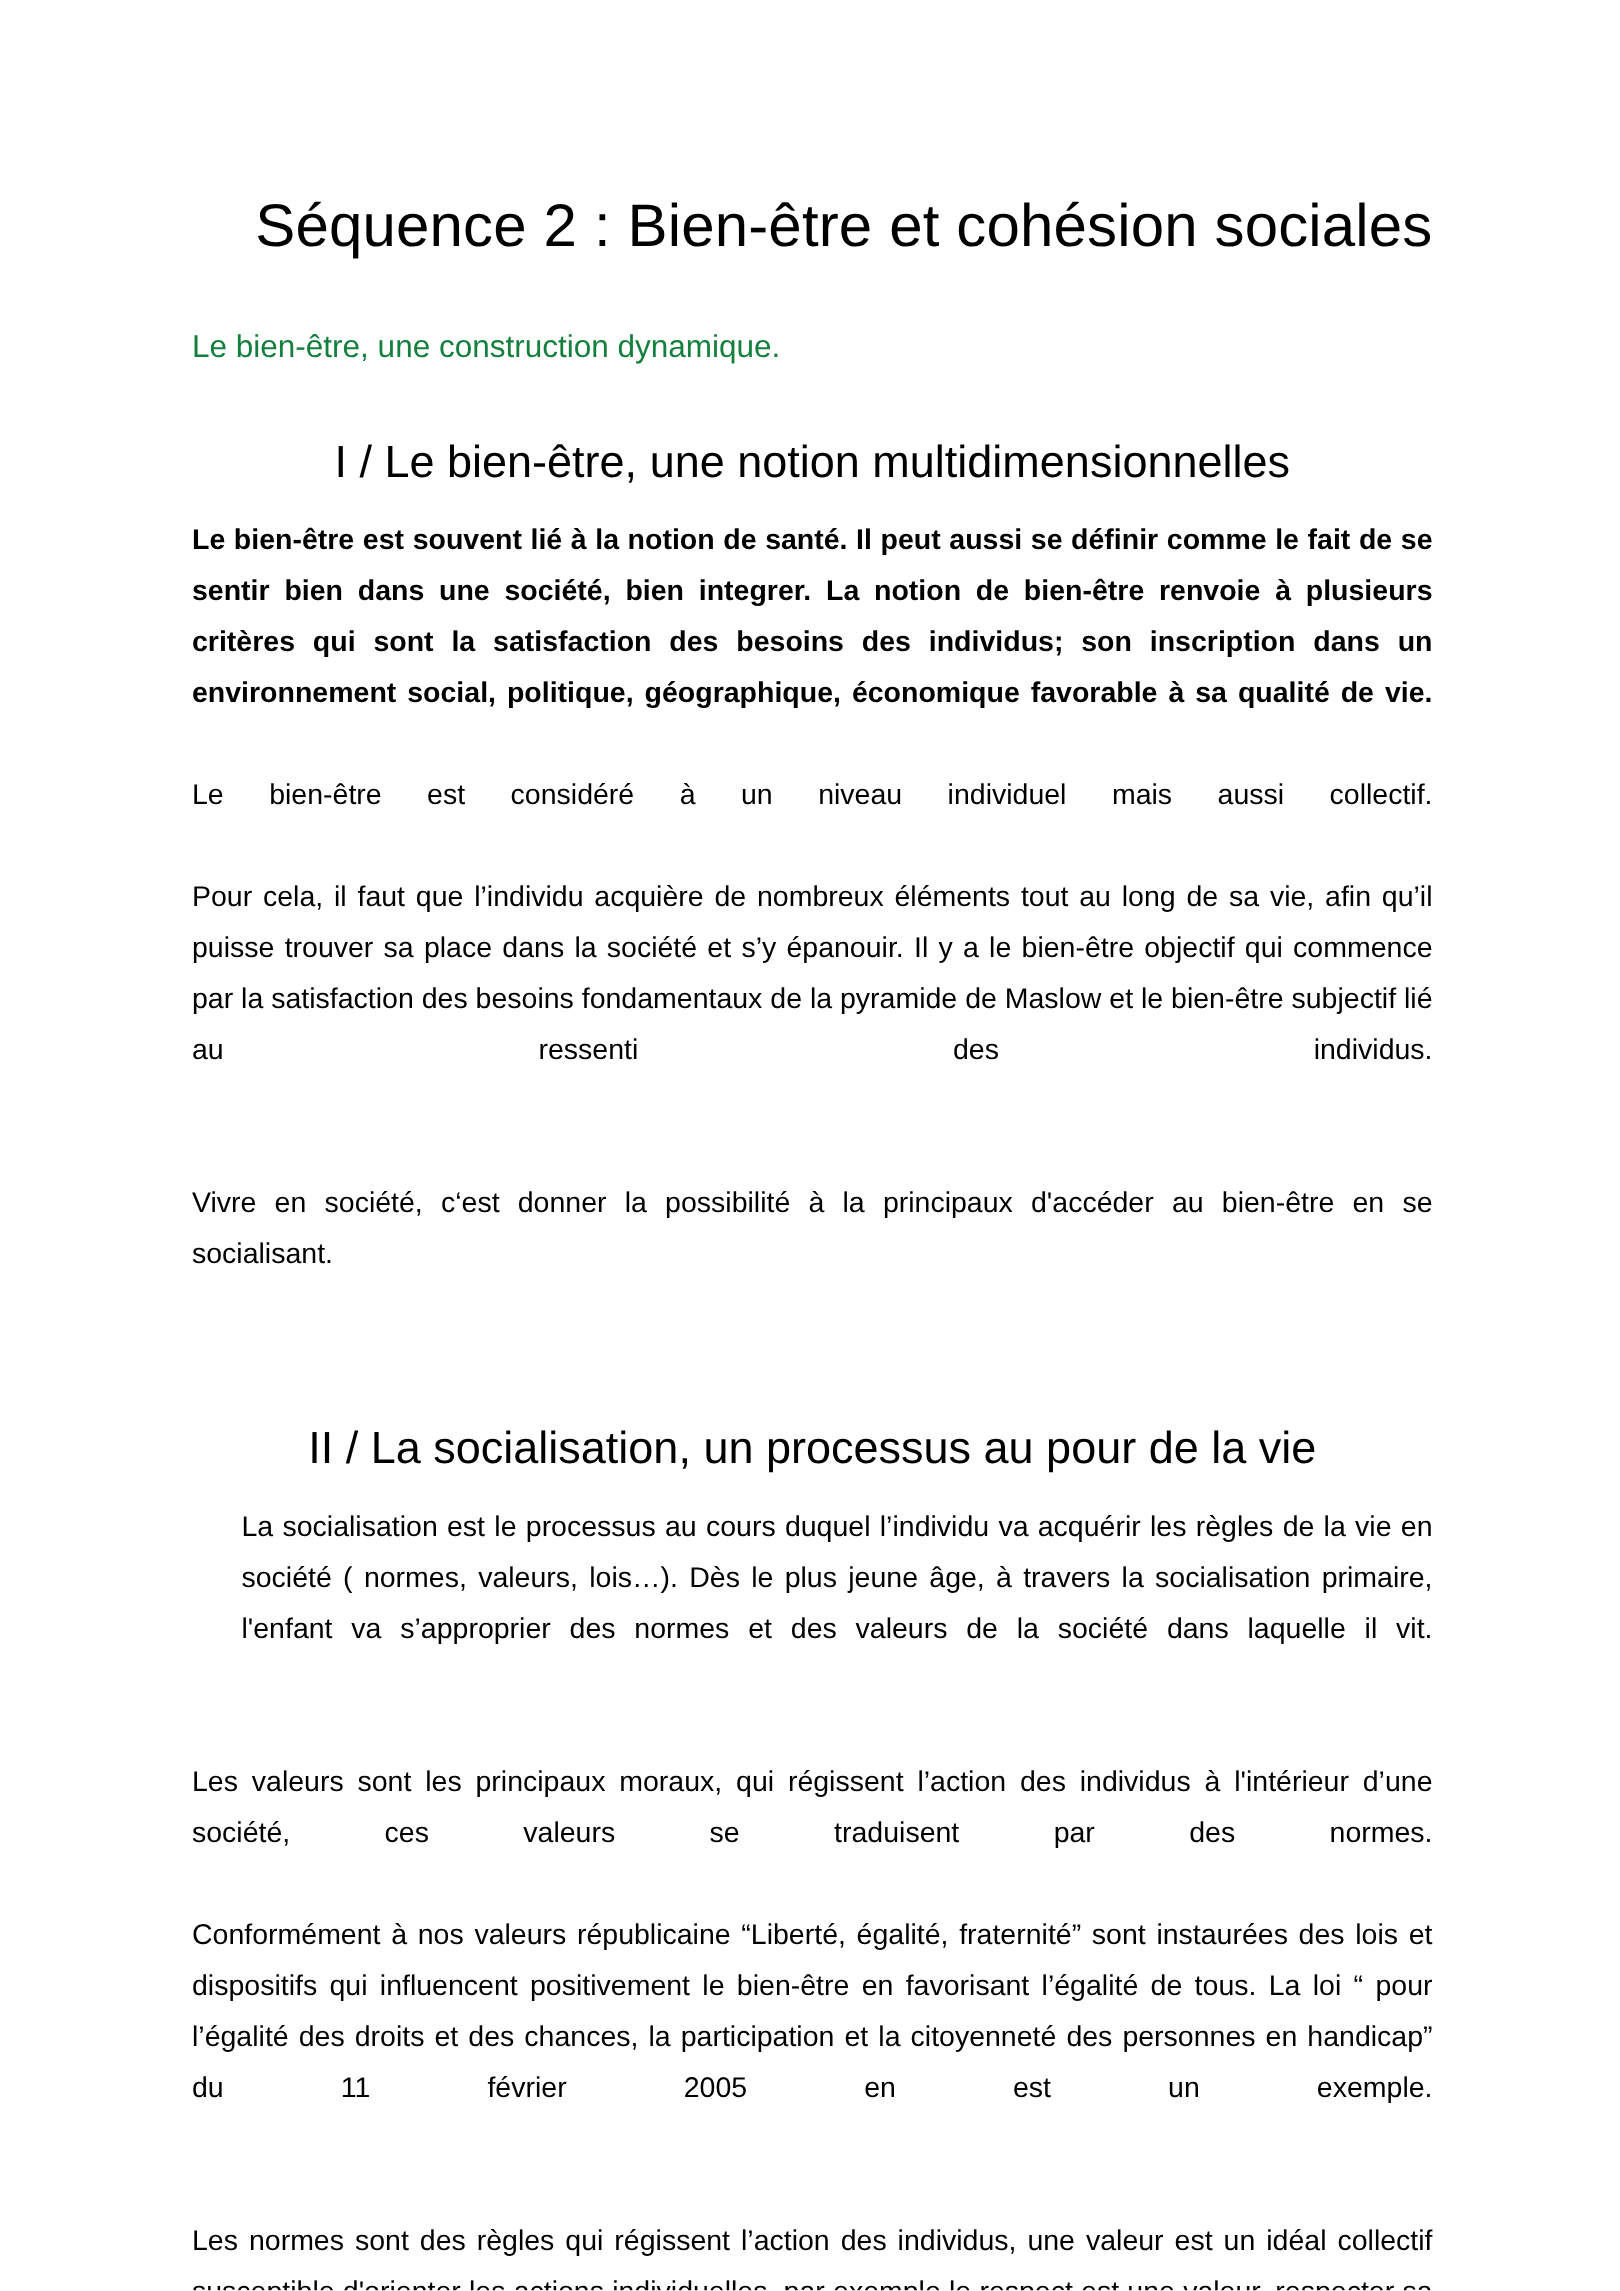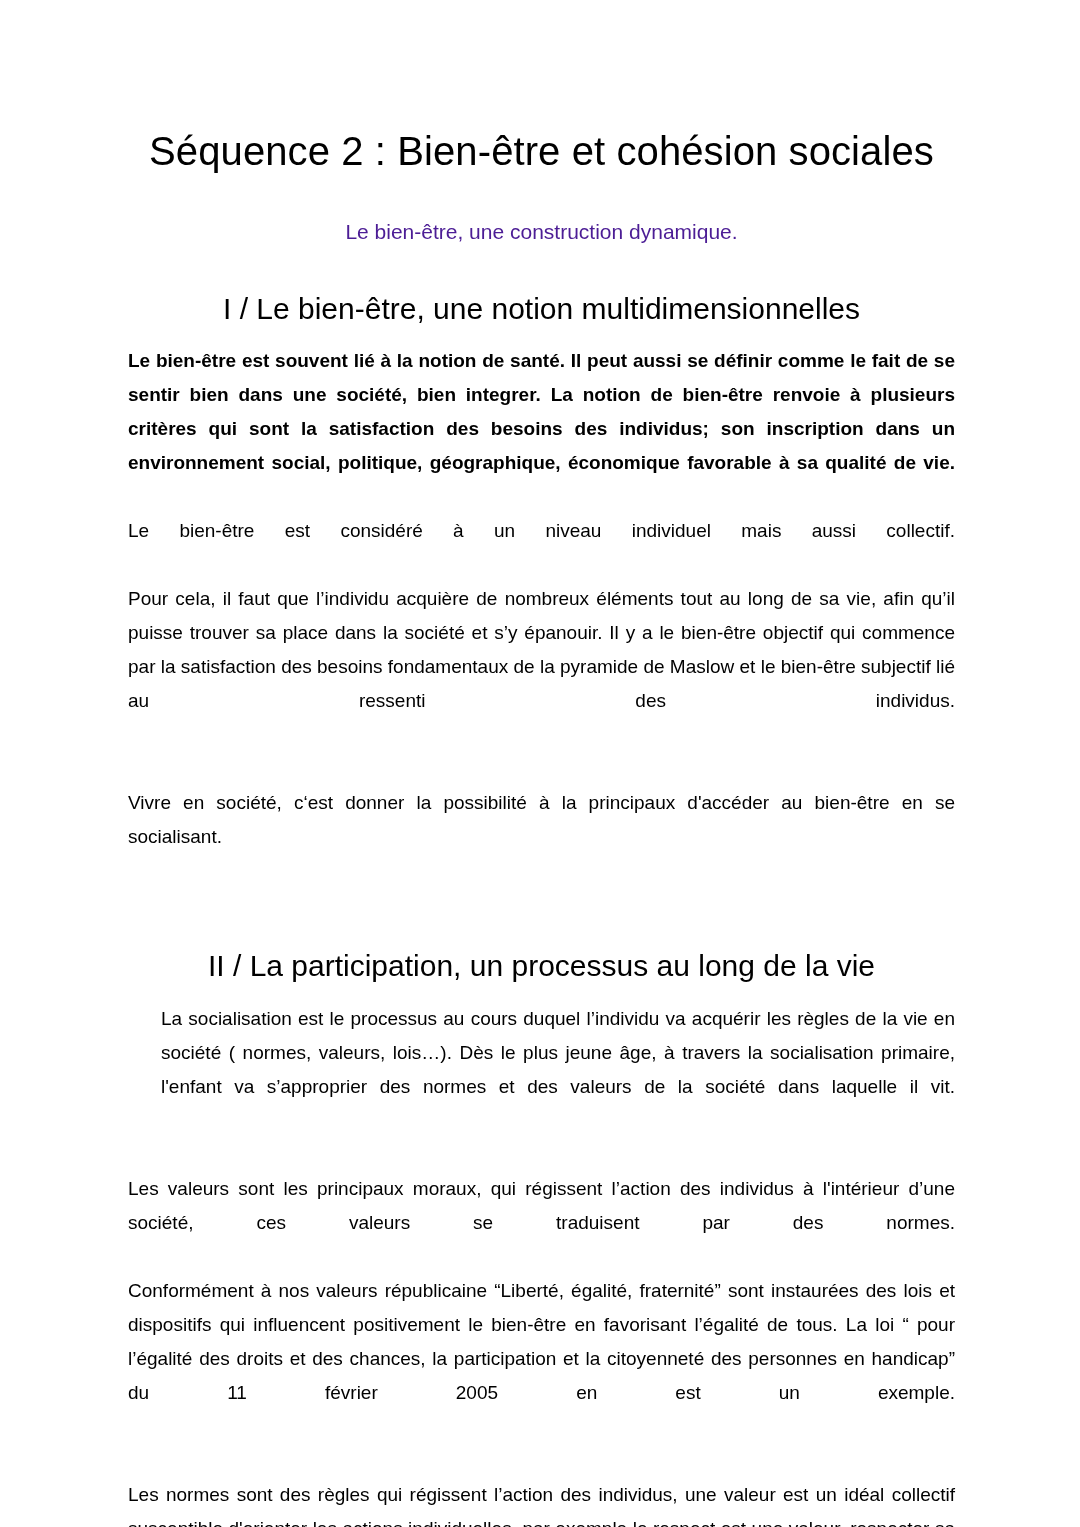--- a/index.html
+++ b/index.html
@@ -29,30 +29,30 @@
     width: 827px;
   }
   .doc-title {
     font-size: 40px;
     font-weight: 400;
     line-height: 1.25;
     letter-spacing: 0.1px;
     color: #000000;
     margin: 0;
     padding-top: 126px;
-    text-align: center;
+    text-align: right;
   }
   .doc-subtitle {
     font-size: 21px;
     font-weight: 400;
     line-height: 1.4;
-    color: #4c1d95;
+    color: #15803d;
     margin: 0;
     padding-top: 41px;
-    text-align: center;
+    text-align: left;
   }
   .section-heading {
     font-size: 30px;
     font-weight: 400;
     line-height: 1.3;
     color: #000000;
     margin: 0;
     text-align: center;
   }
   .section-heading.first {
@@ -102,21 +102,21 @@
     <p class="para just-start">Le bien-être est souvent lié à la notion de santé. Il peut aussi se définir comme le fait de se sentir bien dans une société, bien integrer. La notion de bien-être renvoie à plusieurs critères qui sont la satisfaction des besoins des individus; son inscription dans un environnement social, politique, géographique, économique favorable à sa qualité de vie.</p>
 
     <p class="para">Le bien-être est considéré à un niveau individuel mais aussi collectif.</p>
 
     <p class="para">Pour cela, il faut que l’individu acquière de nombreux éléments tout au long de sa vie, afin qu’il puisse trouver sa place dans la société et s’y épanouir. Il y a le bien-être objectif qui commence par la satisfaction des besoins fondamentaux de la pyramide de Maslow et le bien-être subjectif lié au ressenti des individus.</p>
 
     <div class="gap-line"></div>
 
     <p class="para">Vivre en société, c‘est donner la possibilité à la principaux d'accéder  au bien-être en se socialisant.</p>
 
-    <h2 class="section-heading second">II / La participation, un processus au long de la vie</h2>
+    <h2 class="section-heading second">II / La socialisation, un processus au pour de la vie</h2>
 
     <p class="para just-start-2">La socialisation est le processus au cours duquel l’individu va acquérir les règles de la vie en société ( normes, valeurs, lois…). Dès le plus jeune âge, à travers la socialisation primaire, l'enfant va s’approprier des normes et des valeurs de la société dans laquelle il vit.</p>
 
     <div class="gap-line"></div>
 
     <p class="para">Les valeurs sont les principaux moraux, qui régissent l’action des individus à l'intérieur d’une société, ces valeurs se traduisent par des normes.</p>
 
     <p class="para">Conformément à nos valeurs républicaine “Liberté, égalité, fraternité” sont instaurées des lois et dispositifs qui influencent positivement le bien-être en favorisant l’égalité de tous. La loi “ pour l’égalité des droits et des chances, la participation et la citoyenneté des personnes en handicap” du 11 février 2005 en est un exemple.</p>
 
     <div class="gap-line"></div>

